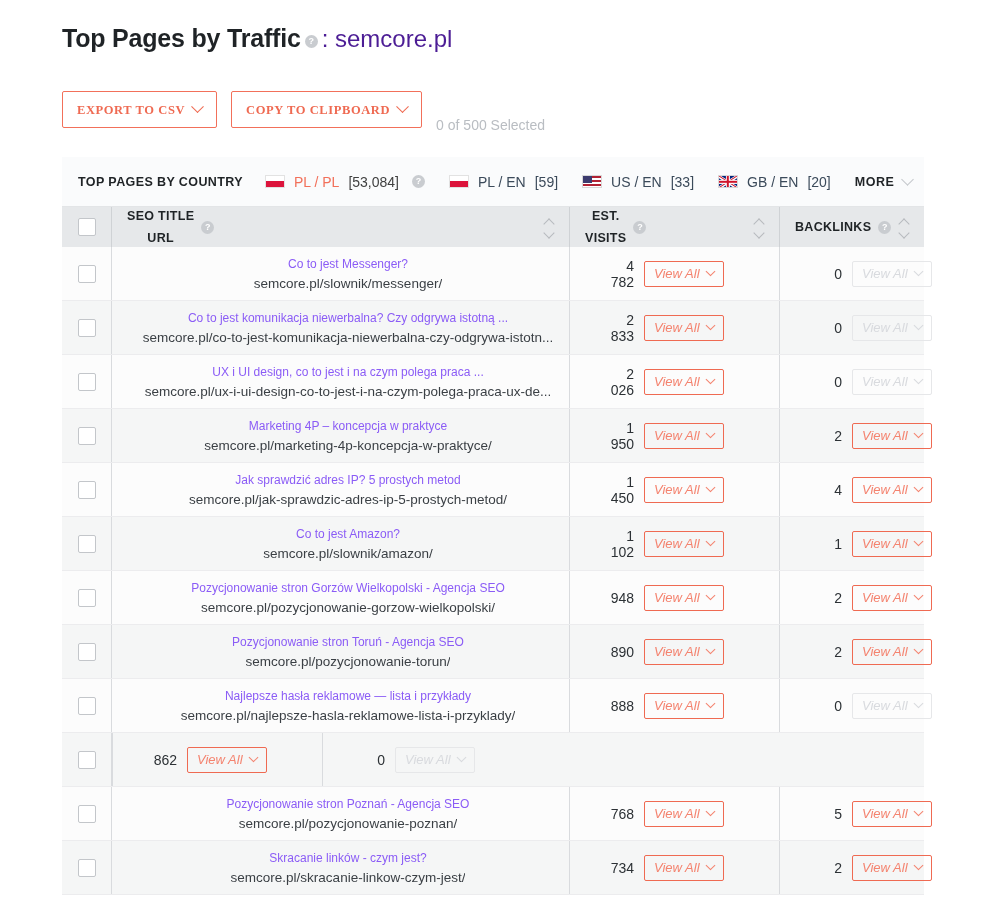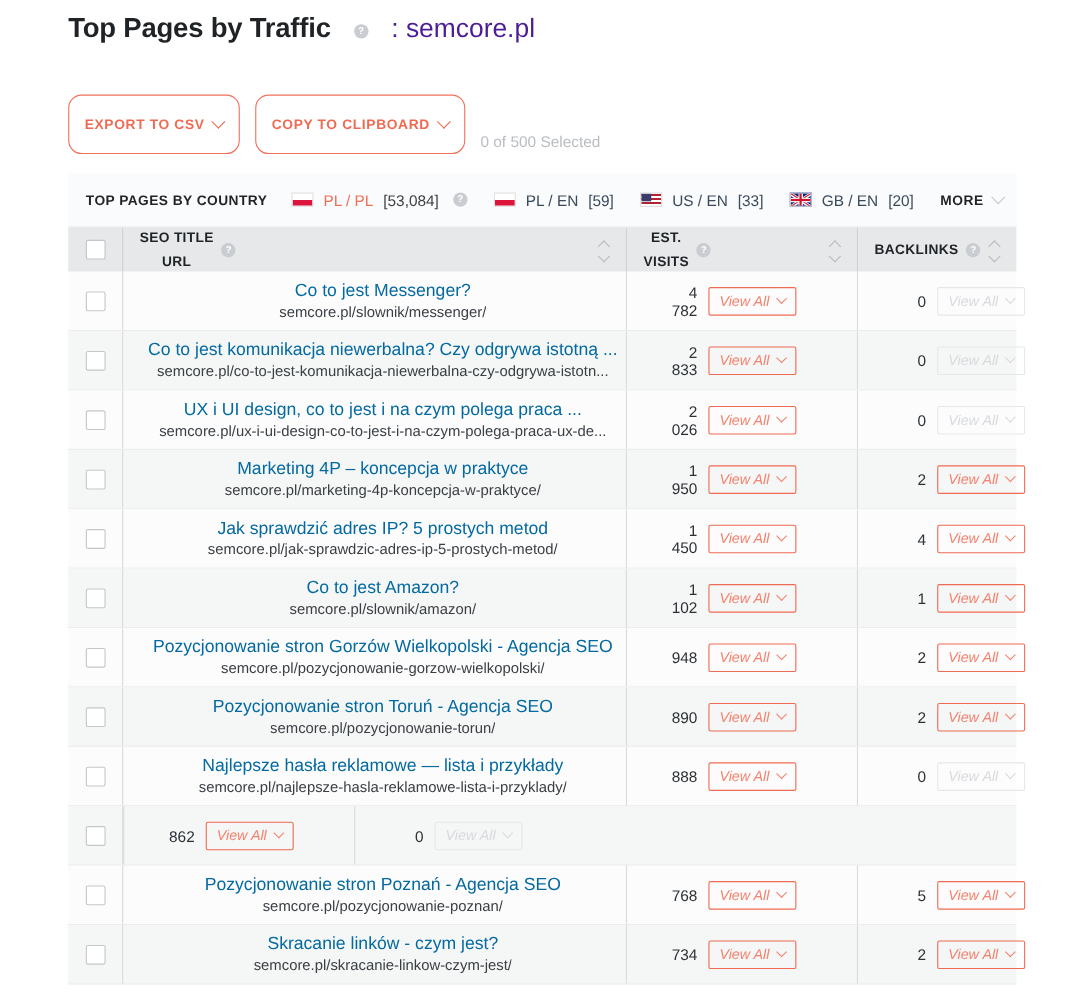--- a/index.html
+++ b/index.html
@@ -7,43 +7,43 @@
     margin: 0; padding: 0;
     width: 986px; height: 905px;
     background: #ffffff;
     font-family: "Liberation Sans", sans-serif;
     -webkit-font-smoothing: antialiased;
   }
   .page { width: 986px; height: 905px; position: relative; overflow: hidden; background:#fff; }
 
   
   .title-row {
-    position: absolute; left: 62px; top: 12px;
-    display: flex; align-items: baseline; gap: 17px;
+    position: absolute; left: 62px; top: 24px;
+    display: flex; align-items: baseline; gap: 0;
     white-space: nowrap;
   }
   .title-main {
     font-size: 25px; font-weight: bold; color: #1f2326; letter-spacing: -0.2px;
   }
   .help-icon {
     display: inline-block; width: 13px; height: 13px; border-radius: 50%;
     background: #c9ccd0; color: #ffffff; font-size: 9px; line-height: 13px;
     text-align: center; font-weight: bold; vertical-align: middle;
     margin: 0 4px; position: relative; top: -3px; cursor: pointer;
   }
   .title-sub { font-size: 24px; font-weight: normal; color: #4c1d95; }
 
   
   .toolbar { position: absolute; left: 62px; top: 86px; display: flex; align-items: center; }
   .btn-outline {
     border: 1px solid #f2705a; color: #ef6a52; background: #fff;
     font-size: 12.5px; font-weight: bold; letter-spacing: 0.6px;
-    padding: 0 14px; height: 54px; line-height: 36px;
+    padding: 0 14px; height: 37px; line-height: 36px;
     display: flex; align-items: center; gap: 8px; cursor: pointer;
-    border-radius: 12px; text-transform: uppercase;
+    border-radius: 2px; text-transform: uppercase; font-family: Liberation Serif, serif;
   }
   .btn-outline + .btn-outline { margin-left: 14px; }
   .chev {
     display:inline-block; width: 9px; height: 9px;
     border-right: 1.6px solid currentColor; border-bottom: 1.6px solid currentColor;
     transform: rotate(45deg) translate(-2px,-2px);
   }
   .chev-sm {
     display:inline-block; width: 7px; height: 7px;
     border-right: 1.4px solid currentColor; border-bottom: 1.4px solid currentColor;
@@ -133,21 +133,21 @@
     border-left: 1.6px solid #b7babe; border-top: 1.6px solid #b7babe;
   }
   .sorter i.up::before { transform: rotate(45deg); }
   .sorter i.dn::before { transform: rotate(225deg); top: -1px; }
 
   .tbody .trow { height: 54px; border-bottom: 1px solid #ececee; }
   .tbody .trow.odd { background: #fcfcfc; }
   .tbody .trow.even { background: #f5f6f6; }
   .cell-title { display:flex; flex-direction: column; justify-content: center; gap: 2px; overflow: hidden; }
   .seo-title {
-    font-size: 16px; color: #0369a1; text-decoration: none; cursor:pointer;
+    font-size: 12px; color: #8b5cf6; text-decoration: none; cursor:pointer;
     white-space: nowrap; overflow: hidden; text-overflow: ellipsis; max-width: 430px; line-height: 17px;
   }
   .seo-url {
     font-size: 13.5px; color: #3a3f44; white-space: nowrap; overflow: hidden;
     text-overflow: ellipsis; max-width: 430px; line-height: 17px;
   }
   .num {
     font-size: 14px; color: #2c3135; text-align: right; line-height: 16px;
     white-space: pre-line; flex: none;
   }

